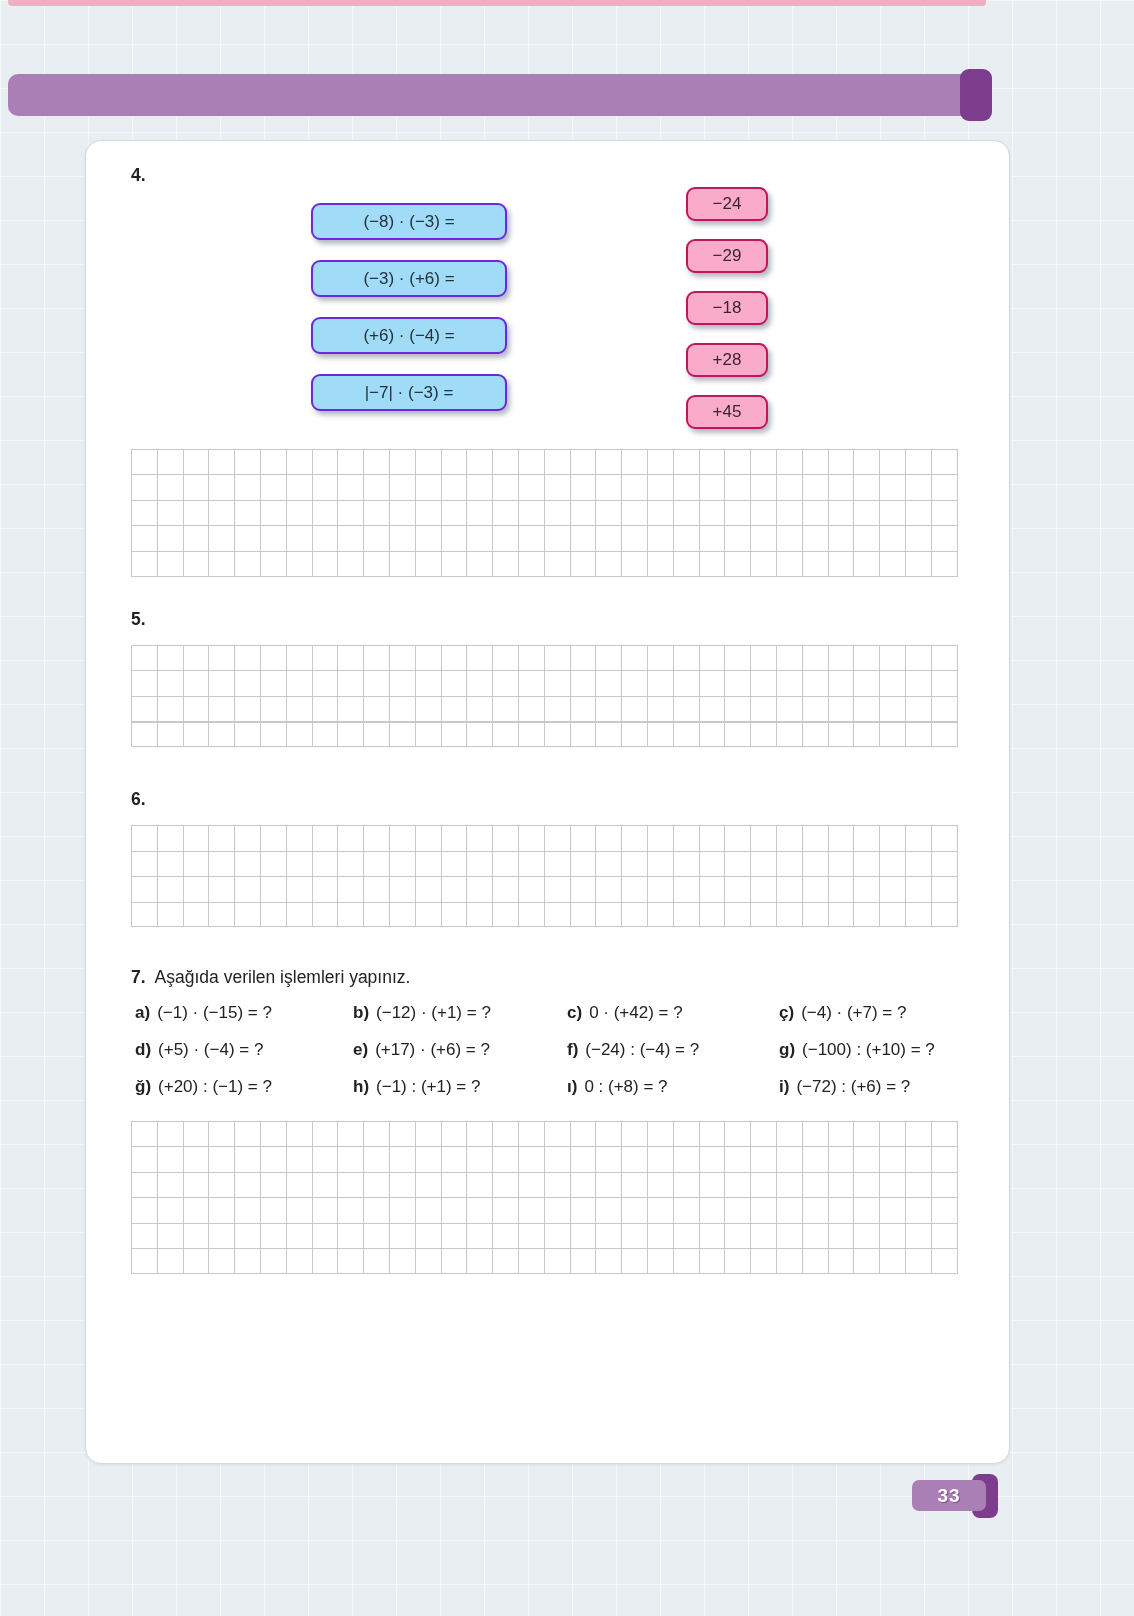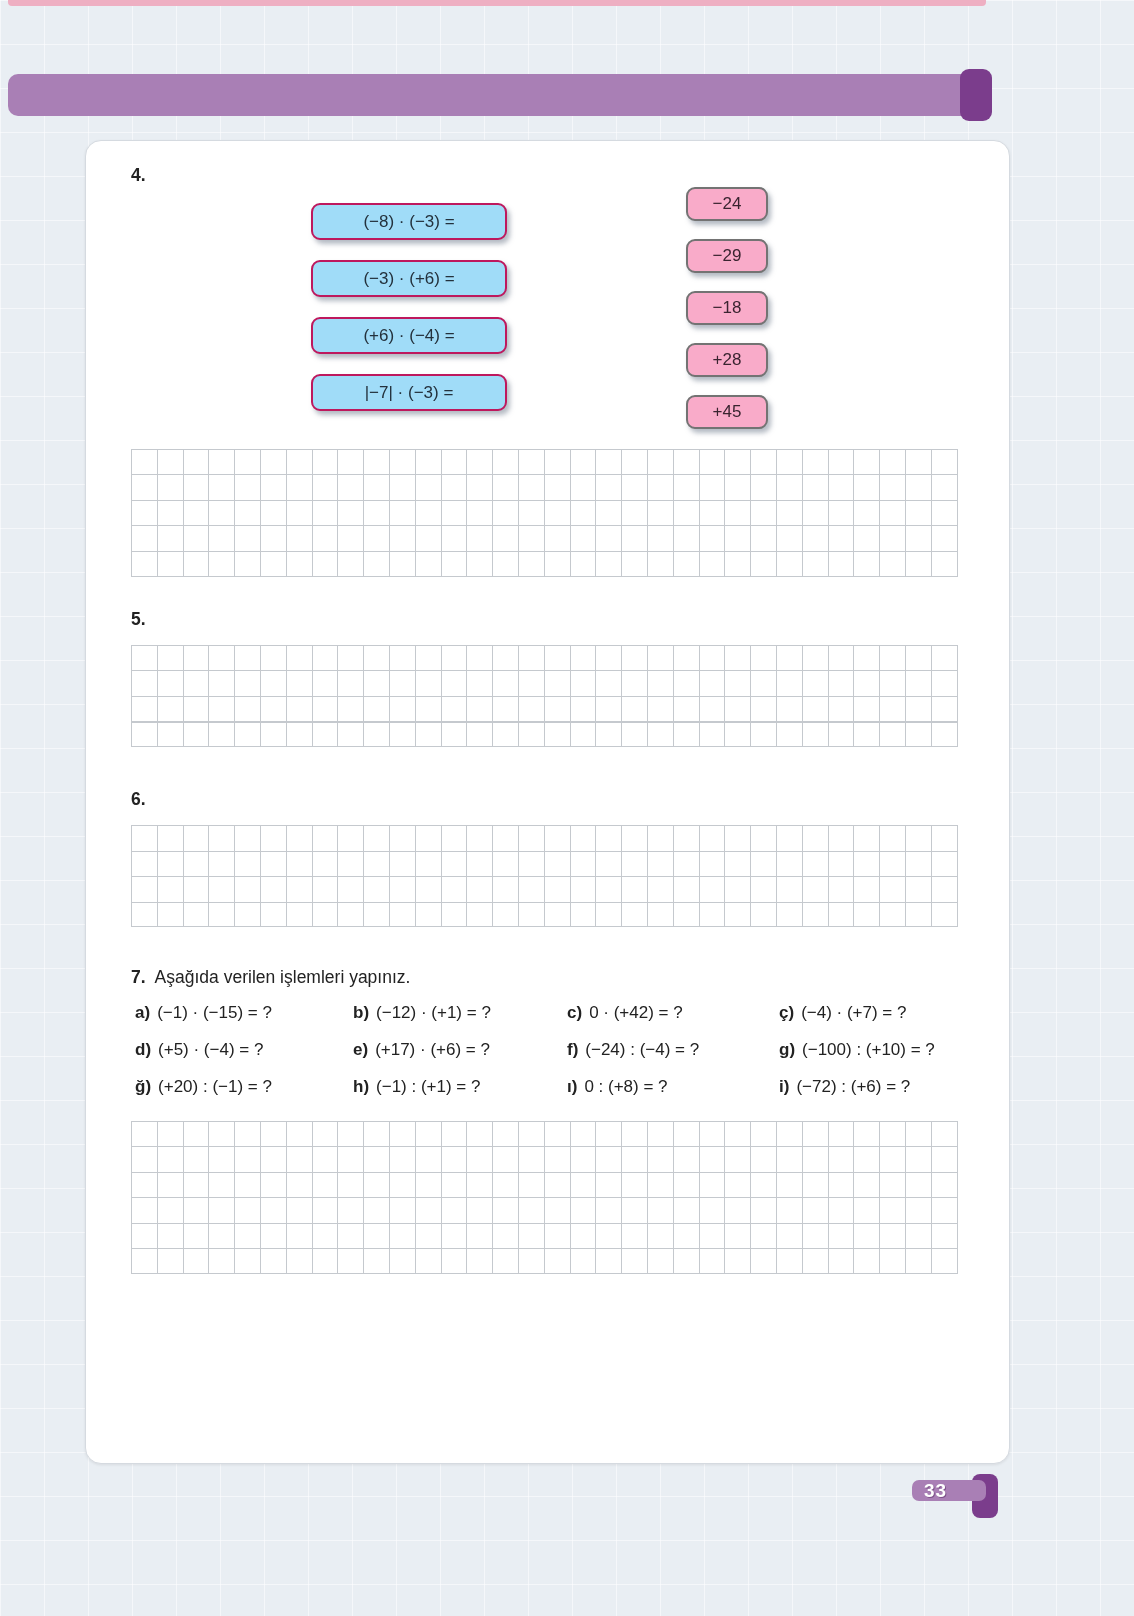--- a/index.html
+++ b/index.html
@@ -32,28 +32,28 @@
     background: #ffffff; border: 1px solid #d5dae0; border-radius: 16px;
     box-shadow: 0 1px 3px rgba(0,0,0,0.08);
     padding: 22px 48px 0 45px;
   }
   .q-line { display: flex; gap: 9px; font-size: 17.5px; line-height: 24px; color: #222; }
   .q-num { font-weight: bold; }
 
   .match-area { position: relative; height: 248px; }
   .op-box {
     position: absolute; left: 180px; width: 196px; height: 37px;
-    background: #a0dcf8; border: 2px solid #be185d; border-radius: 9px;
+    background: #a0dcf8; border: 2px solid #6d28d9; border-radius: 9px;
     box-shadow: 3px 4px 5px rgba(118,129,145,0.55);
     display: flex; align-items: center; justify-content: center;
     font-size: 17px; color: #23313c;
   }
   .res-box {
     position: absolute; left: 555px; width: 82px; height: 34px;
-    background: #f9abc9; border: 2px solid #737373; border-radius: 9px;
+    background: #f9abc9; border: 2px solid #be185d; border-radius: 9px;
     box-shadow: 3px 4px 5px rgba(118,129,145,0.55);
     display: flex; align-items: center; justify-content: center;
     font-size: 17px; color: #3a2430;
   }
 
   .answer-grid {
     width: 827px;
     background-color: #ffffff;
     background-image:
       repeating-linear-gradient(to right, #c5c9ce 0 1px, transparent 1px 25.8px),
@@ -77,26 +77,25 @@
     font-size: 17px; line-height: 24px;
   }
   .q7-item { display: flex; gap: 7px; white-space: nowrap; }
   .lbl { font-weight: bold; }
 
   .page-num-tab {
     position: absolute; left: 972px; top: 1474px; width: 26px; height: 44px;
     background: #7b3d8c; border-radius: 8px;
   }
   .page-num {
-    position: absolute; left: 912px; top: 1480px; width: 74px; height: 21px;
+    position: absolute; left: 912px; top: 1480px; width: 74px; height: 31px;
     background: #a97fb5; border-radius: 7px;
-    display: flex; align-items: center; justify-content: flex-start;
+    display: flex; align-items: center; justify-content: center;
     color: #ffffff; font-weight: bold; font-size: 19px; letter-spacing: 1px;
     text-shadow: 1px 1px 0 rgba(70,25,85,0.45);
-    padding-left: 12px;
   }
 </style>
 </head>
 <body>
 
 <div class="top-strip"></div>
 
 <div class="top-bar">
   <div class="top-bar-accent"></div>
 </div>

